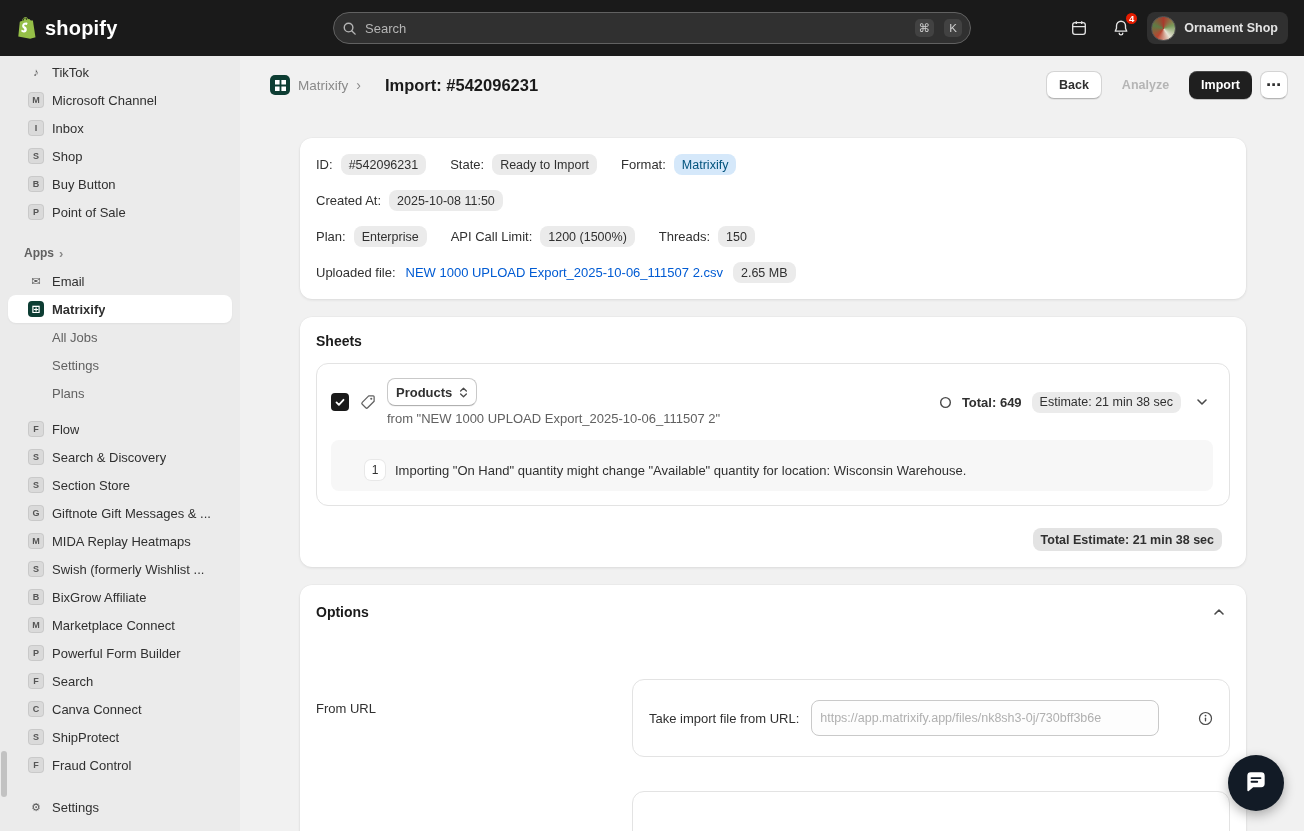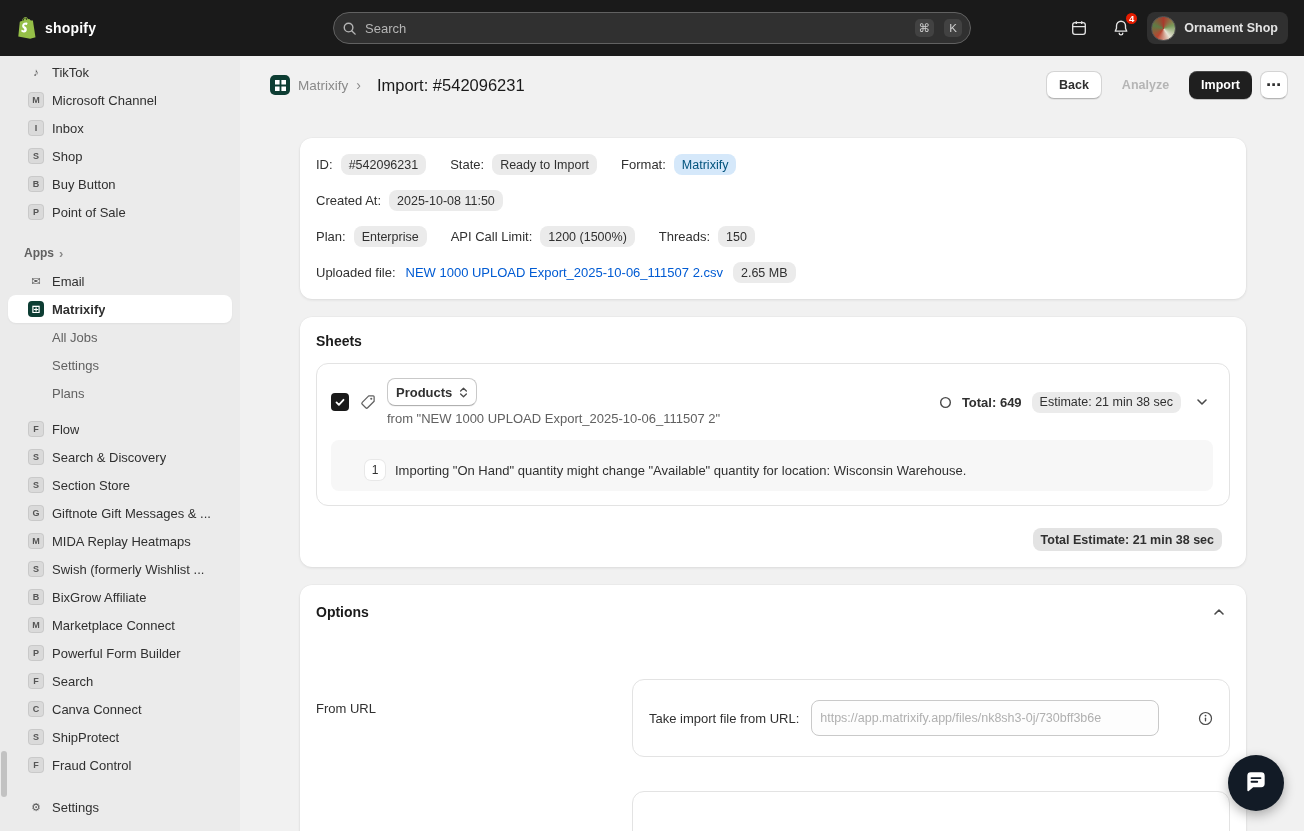--- a/index.html
+++ b/index.html
@@ -10,21 +10,21 @@
     color: #303030; font-size: 13px;
   }
 
   
   .topbar {
     position: fixed; top: 0; left: 0; width: 1304px; height: 56px;
     background: #1a1a1a; display: flex; align-items: center;
     padding: 0 16px; z-index: 40;
   }
   .logo { display: flex; align-items: center; gap: 7px; cursor: pointer; }
-  .logo .wordmark { color: #fff; font-size: 14px; font-weight: 700; letter-spacing: .2px; }
+  .logo .wordmark { color: #fff; font-size: 20px; font-weight: 700; letter-spacing: .2px; }
   .searchbar {
     position: absolute; left: 50%; transform: translateX(-50%);
     width: 638px; height: 32px; background: #303030;
     border: 1px solid #616161; border-radius: 16px;
     display: flex; align-items: center; gap: 8px; padding: 0 8px;
     color: #b5b5b5; cursor: text;
   }
   .searchbar .search-text { flex: 1; font-size: 13px; }
   .kbd {
     min-width: 18px; height: 18px; padding: 0 4px; border-radius: 5px;
@@ -98,21 +98,21 @@
   }
   .page-header {
     height: 58px; display: flex; align-items: center; padding: 0 16px 0 30px; gap: 8px;
   }
   .crumb-icon {
     width: 20px; height: 20px; border-radius: 5px; background: #0d3d33;
     display: flex; align-items: center; justify-content: center; cursor: pointer;
   }
   .crumb-app { color: #8a8a8a; font-size: 13.5px; cursor: pointer; }
   .crumb-sep { color: #8a8a8a; font-size: 14px; }
-  .page-title { color: #1a1a1a; font-size: 16.5px; font-weight: 400; margin-left: 8px; }
+  .page-title { color: #1a1a1a; font-size: 16.5px; font-weight: 700; margin-left: 16px; }
   .header-actions { margin-left: auto; display: flex; align-items: center; gap: 8px; }
   .btn {
     height: 28px; border-radius: 8px; padding: 0 12px; font-size: 12.5px; font-weight: 600;
     display: inline-flex; align-items: center; justify-content: center; cursor: pointer;
     font-family: inherit;
   }
   .btn-secondary {
     background: #fff; color: #303030; border: 1px solid #d4d4d4;
     box-shadow: 0 1px 0 rgba(0,0,0,.06); border-bottom-color: #b5b5b5;
   }

